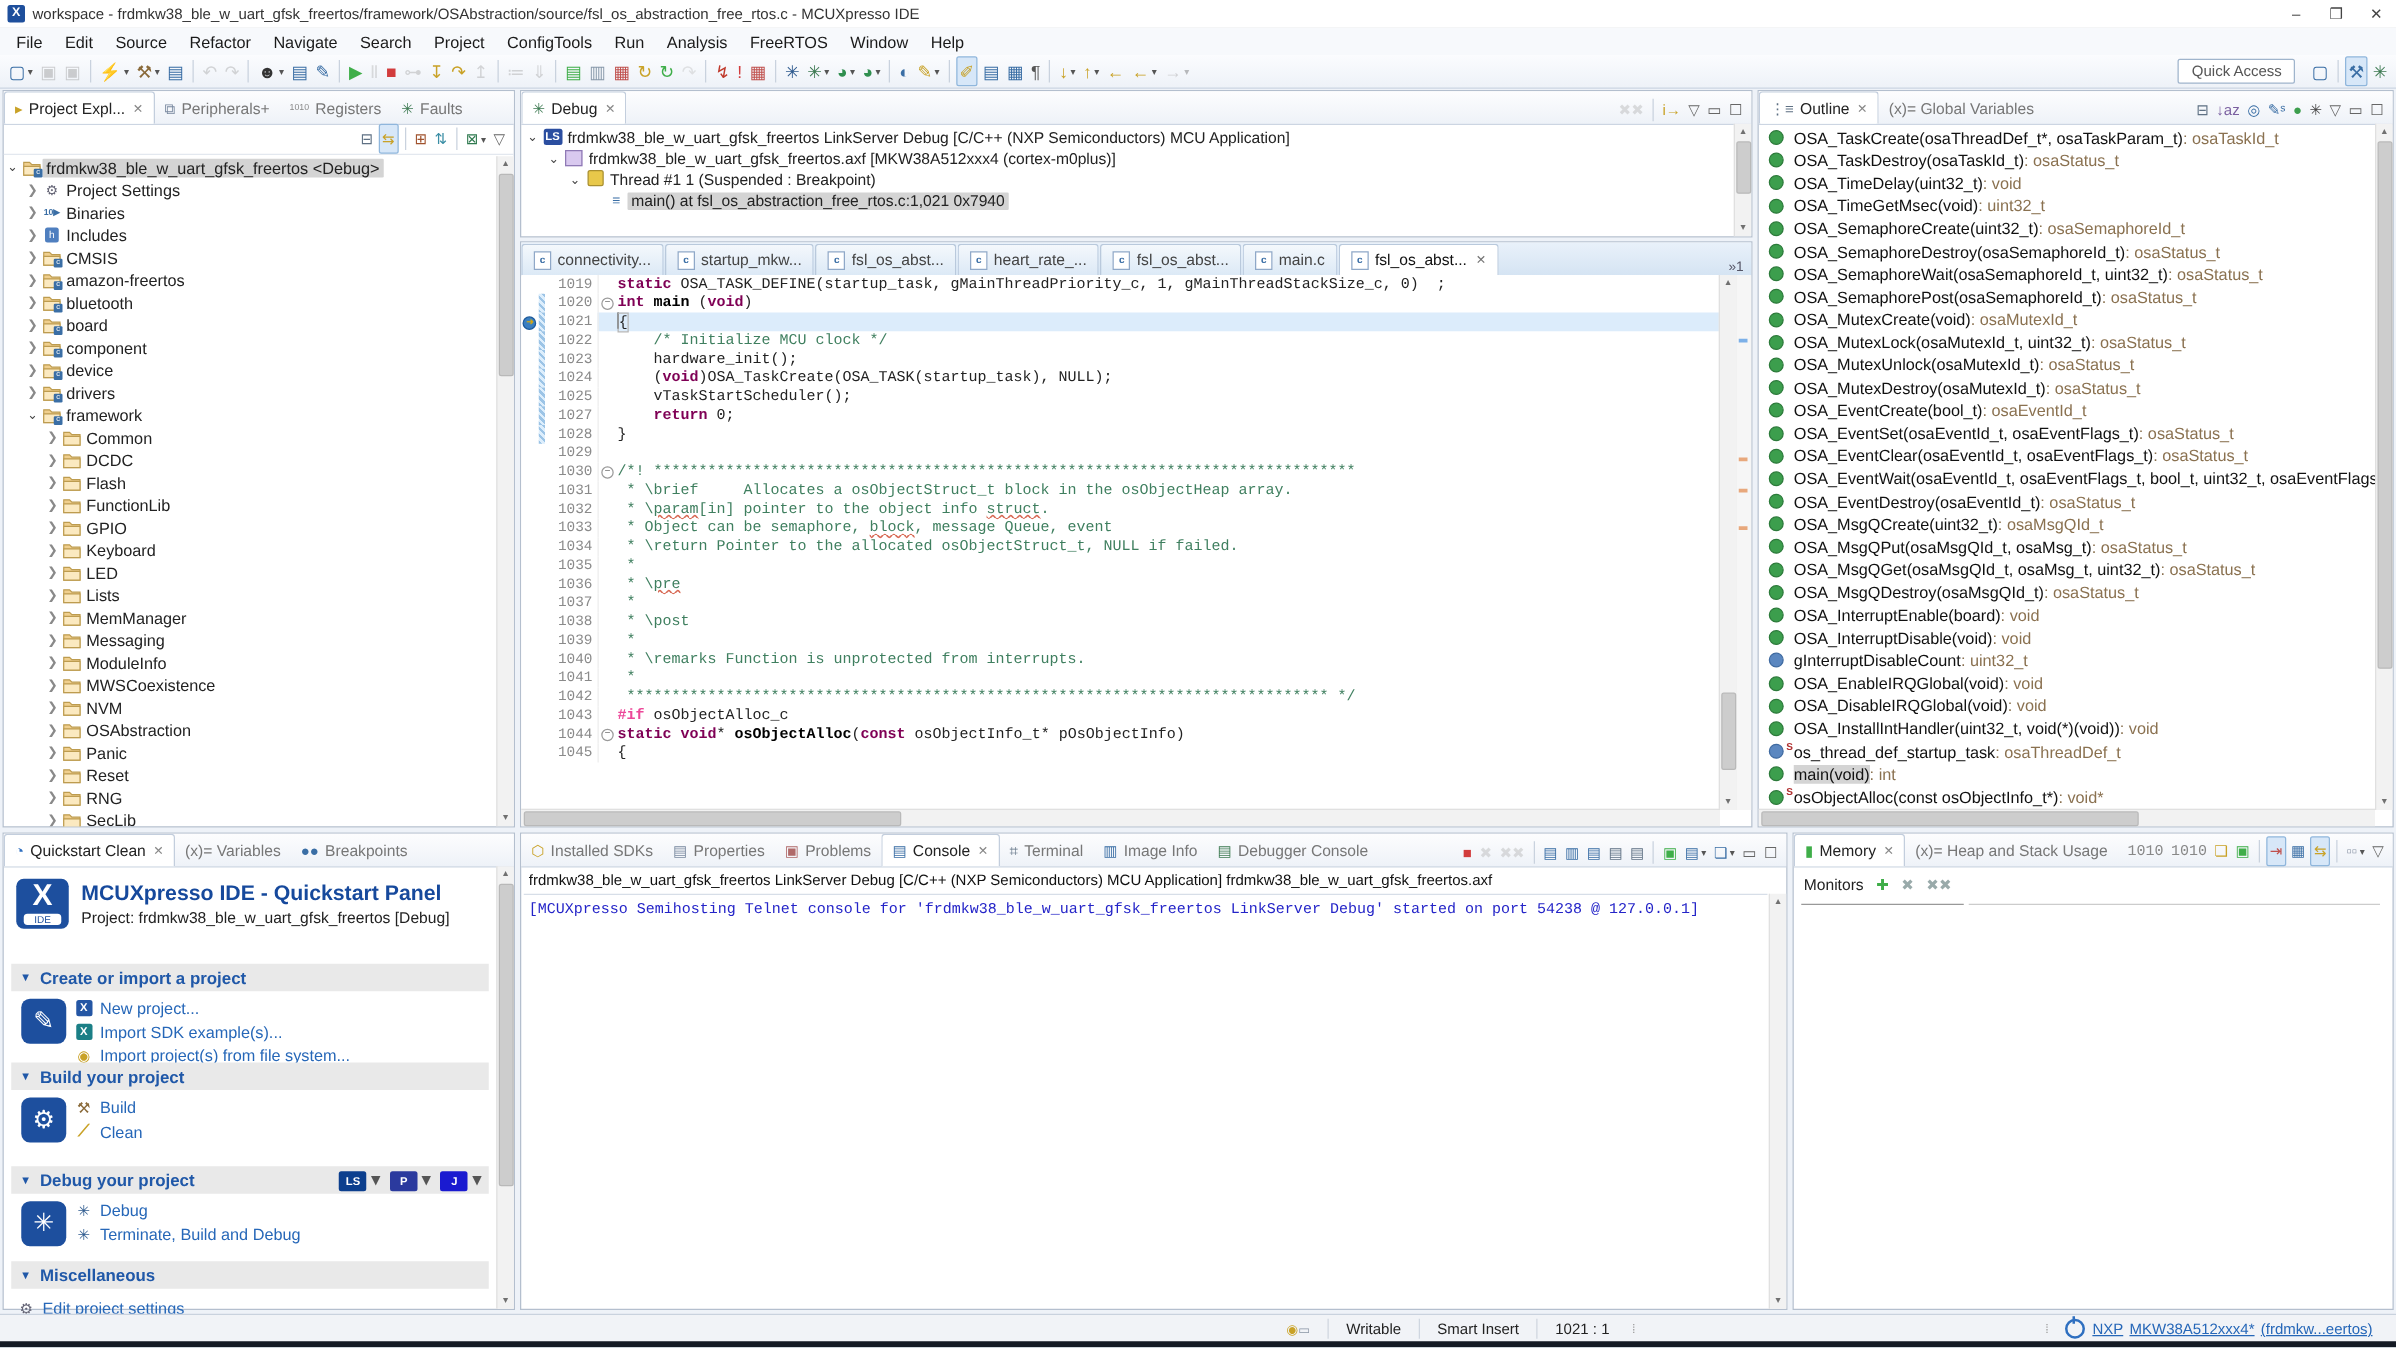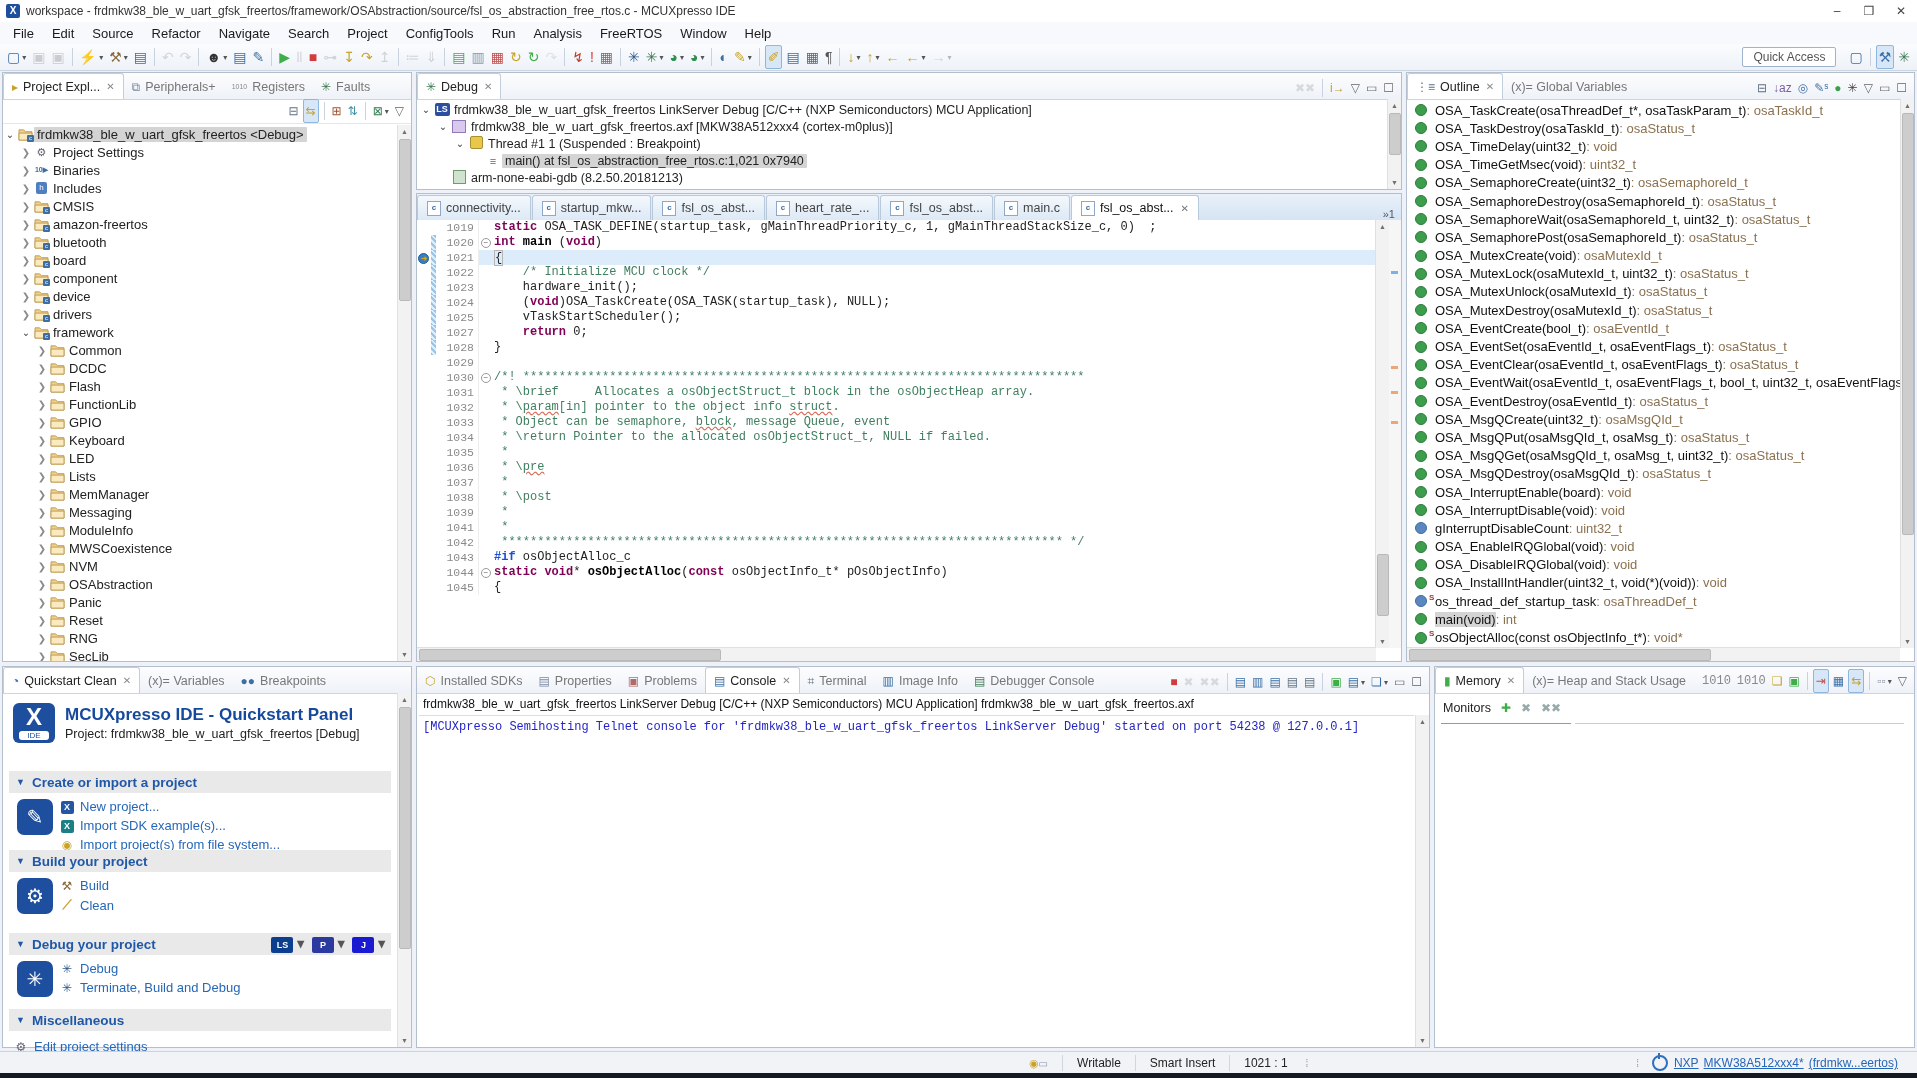--- a/index.html
+++ b/index.html
@@ -58,21 +58,21 @@
   .g-diff{width:5px;flex:none;}
   .g-diff.on{background:repeating-linear-gradient(45deg,#9cc4e6 0 2px,#ddeefc 2px 4px);}
   .g-num{width:38px;flex:none;text-align:right;color:#8a8a8a;padding-right:4px;font-size:11.5px;}
   .g-fold{width:13px;flex:none;position:relative;border-left:1px solid #ededed;}
   .foldm{position:absolute;left:2px;top:3px;width:8px;height:8px;border:1px solid #9a9a9a;border-radius:50%;background:#fff;color:#666;font-size:8px;line-height:8px;text-align:center;}
   .ccontent{flex:1;position:relative;padding-left:2px;}
   .cl.cur .ccontent,.cl.cur .g-fold{background:#dcecfb;}
   .k{color:#7f0055;font-weight:bold;}
   .c{color:#3f7f5f;}
   .b{font-weight:bold;color:#000;}
-  .d{color:#1d4ed8;font-weight:bold;}
+  .d{color:#ec4899;font-weight:bold;}
   .q{color:#3f7f5f;text-decoration:underline;text-decoration-style:wavy;text-decoration-color:#d86a55;}
   .caret{display:inline-block;width:0;border-left:1.5px solid #000;height:13px;vertical-align:-2px;}
   .brk{outline:1px solid #b5b5b5;}
   .bpdot{position:absolute;left:1px;top:3px;width:9px;height:9px;border-radius:50%;background:#3a7ec2;border:1px solid #1d5a9b;}
   .bparrow{position:absolute;left:4px;top:2px;color:#d8a513;font-size:10px;font-weight:bold;text-shadow:0 0 1px #8a6;}
   .ovruler{position:absolute;right:0;top:26px;width:12px;bottom:13px;background:#f6f6f6;border-left:1px solid #e0e0e0;}
   .ovmark{position:absolute;left:2px;width:7px;height:3px;}
   
   .olrow{display:flex;align-items:center;height:18.2px;white-space:nowrap;font-size:13px;}
   .oldot{width:10px;height:10px;border-radius:50%;flex:none;margin:0 6px 0 8px;position:relative;}
@@ -718,25 +718,20 @@
         <div class="drow" style="padding-left: 34px;">
           <span class="twist open">⌄</span>
           <span class="dicon"><span class="gearic"></span></span>
           <span class="tlabel">Thread #1 1 (Suspended : Breakpoint)</span>
         </div>
         <div class="drow" style="padding-left: 51px;">
           <span class="twist"></span>
           <span class="dicon"><span class="framic">≡</span></span>
           <span class="tlabel sel">main() at fsl_os_abstraction_free_rtos.c:1,021 0x7940</span>
         </div>
-        <div class="drow" style="padding-left: 17px;">
-          <span class="twist"></span>
-          <span class="dicon"><span class="gdbic"></span></span>
-          <span class="tlabel">arm-none-eabi-gdb (8.2.50.20181213)</span>
-        </div>
       </div>
     <div class="vsb" style="right:0;top:26px;bottom:0;">
       <div class="arr" style="top:0;">▲</div>
         <div class="thumb" style="top:14px;height:40px;"></div>
         <div class="arr" style="bottom:0;">▼</div>
     </div>
   </div>
 
   <div class="panel" style="left:416px;top:193px;width:986px;height:469px;">
     <div class="etabs" id="editor-tabs">
@@ -785,20 +780,21 @@
         <div class="cl"><span class="g-annot"></span><span class="g-diff"></span><span class="g-num">1030</span><span class="g-fold"><span class="foldm">−</span></span><span class="ccontent"><span class="c">/*! ******************************************************************************</span></span></div>
         <div class="cl"><span class="g-annot"></span><span class="g-diff"></span><span class="g-num">1031</span><span class="g-fold"></span><span class="ccontent"><span class="c"> * \brief     Allocates a osObjectStruct_t block in the osObjectHeap array.</span></span></div>
         <div class="cl"><span class="g-annot"></span><span class="g-diff"></span><span class="g-num">1032</span><span class="g-fold"></span><span class="ccontent"><span class="c"> * \</span><span class="q">param</span><span class="c">[in] pointer to the object info </span><span class="q">struct</span><span class="c">.</span></span></div>
         <div class="cl"><span class="g-annot"></span><span class="g-diff"></span><span class="g-num">1033</span><span class="g-fold"></span><span class="ccontent"><span class="c"> * Object can be semaphore, </span><span class="q">block</span><span class="c">, message Queue, event</span></span></div>
         <div class="cl"><span class="g-annot"></span><span class="g-diff"></span><span class="g-num">1034</span><span class="g-fold"></span><span class="ccontent"><span class="c"> * \return Pointer to the allocated osObjectStruct_t, NULL if failed.</span></span></div>
         <div class="cl"><span class="g-annot"></span><span class="g-diff"></span><span class="g-num">1035</span><span class="g-fold"></span><span class="ccontent"><span class="c"> *</span></span></div>
         <div class="cl"><span class="g-annot"></span><span class="g-diff"></span><span class="g-num">1036</span><span class="g-fold"></span><span class="ccontent"><span class="c"> * \</span><span class="q">pre</span></span></div>
         <div class="cl"><span class="g-annot"></span><span class="g-diff"></span><span class="g-num">1037</span><span class="g-fold"></span><span class="ccontent"><span class="c"> *</span></span></div>
         <div class="cl"><span class="g-annot"></span><span class="g-diff"></span><span class="g-num">1038</span><span class="g-fold"></span><span class="ccontent"><span class="c"> * \post</span></span></div>
         <div class="cl"><span class="g-annot"></span><span class="g-diff"></span><span class="g-num">1039</span><span class="g-fold"></span><span class="ccontent"><span class="c"> *</span></span></div>
+        <div class="cl"><span class="g-annot"></span><span class="g-diff"></span><span class="g-num">1040</span><span class="g-fold"></span><span class="ccontent"><span class="c"> * \remarks Function is unprotected from interrupts.</span></span></div>
         <div class="cl"><span class="g-annot"></span><span class="g-diff"></span><span class="g-num">1041</span><span class="g-fold"></span><span class="ccontent"><span class="c"> *</span></span></div>
         <div class="cl"><span class="g-annot"></span><span class="g-diff"></span><span class="g-num">1042</span><span class="g-fold"></span><span class="ccontent"><span class="c"> ****************************************************************************** */</span></span></div>
         <div class="cl"><span class="g-annot"></span><span class="g-diff"></span><span class="g-num">1043</span><span class="g-fold"></span><span class="ccontent"><span class="d">#if</span><span> osObjectAlloc_c</span></span></div>
         <div class="cl"><span class="g-annot"></span><span class="g-diff"></span><span class="g-num">1044</span><span class="g-fold"><span class="foldm">−</span></span><span class="ccontent"><span class="k">static</span><span> </span><span class="k">void</span><span>* </span><span class="b">osObjectAlloc</span><span>(</span><span class="k">const</span><span> osObjectInfo_t* pOsObjectInfo)</span></span></div>
         <div class="cl"><span class="g-annot"></span><span class="g-diff"></span><span class="g-num">1045</span><span class="g-fold"></span><span class="ccontent"><span>{</span></span></div>
       </div>
     <div class="ovruler">
       <div class="ovmark" style="top:34%;background:#e8a87c;"></div>
       <div class="ovmark" style="top:40%;background:#e8a87c;"></div>
       <div class="ovmark" style="top:47%;background:#e8a87c;"></div>

